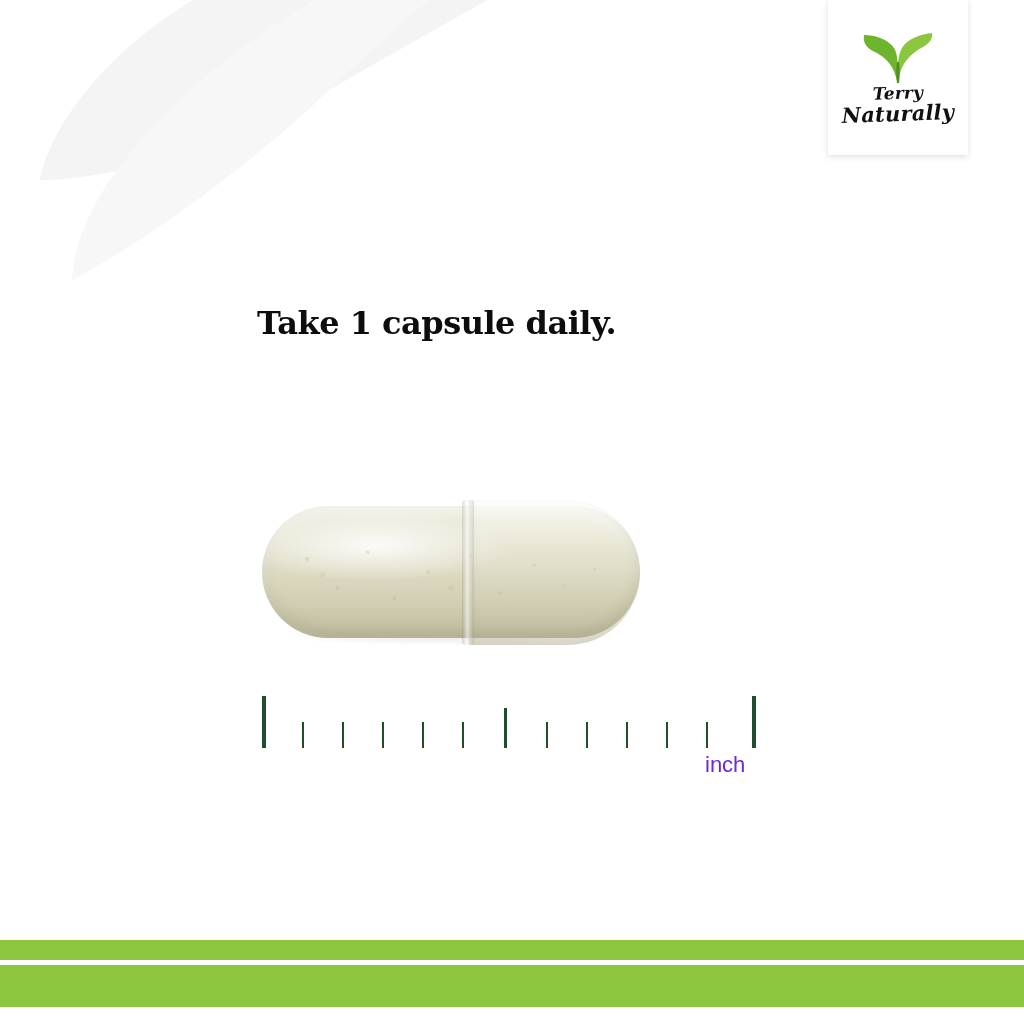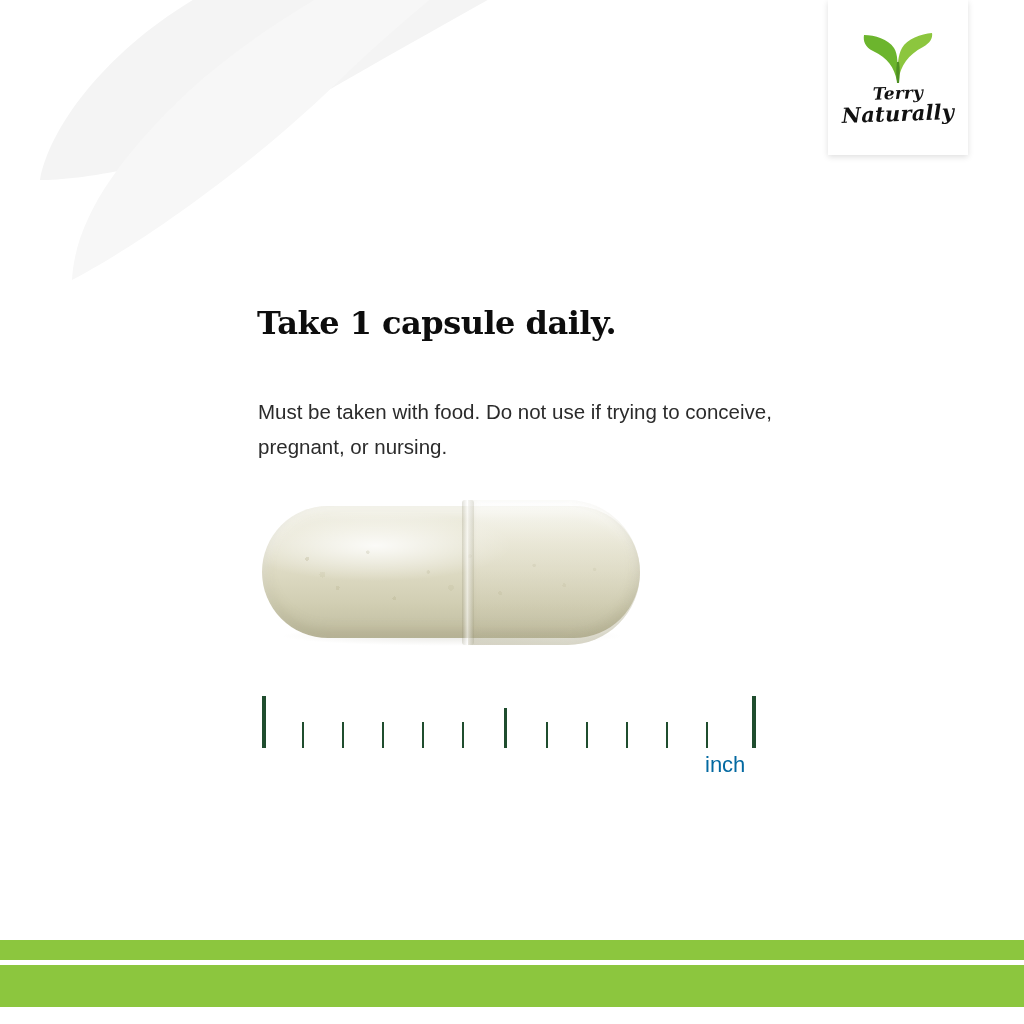--- a/index.html
+++ b/index.html
@@ -208,21 +208,21 @@
   .tick.minor {
     width: 2px;
     height: 26px;
   }
   .ruler-label {
     position: absolute;
     left: 705px;
     top: 752px;
     font-family: "Liberation Sans", sans-serif;
     font-size: 22px;
-    color: #0369a1;
+    color: #6d28d9;
   }
 
   
   .stripe {
     position: absolute;
     left: 0;
     width: 1024px;
   }
   .stripe-1 { top: 940px; height: 20px; background: #8cc63e; }
   .stripe-2 { top: 965px; height: 42px; background: #8cc63e; }
@@ -248,21 +248,20 @@
       </svg>
       <div class="logo-wordmark">
         <span class="logo-word-1">Terry</span>
         <span class="logo-word-2">Naturally</span>
       </div>
     </div>
   </div>
 
   <div class="headline">Take 1 capsule daily.</div>
 
-  <div class="subtext">Must be taken with food. Do not use if trying to conceive, pregnant, or nursing.</div>
 
   <div class="capsule-wrap">
     <div class="capsule-shadow"></div>
     <div class="capsule"></div>
     <div class="capsule-texture"></div>
     <div class="capsule-cap"></div>
     <div class="capsule-seam"></div>
   </div>
 
   <div class="ruler">

